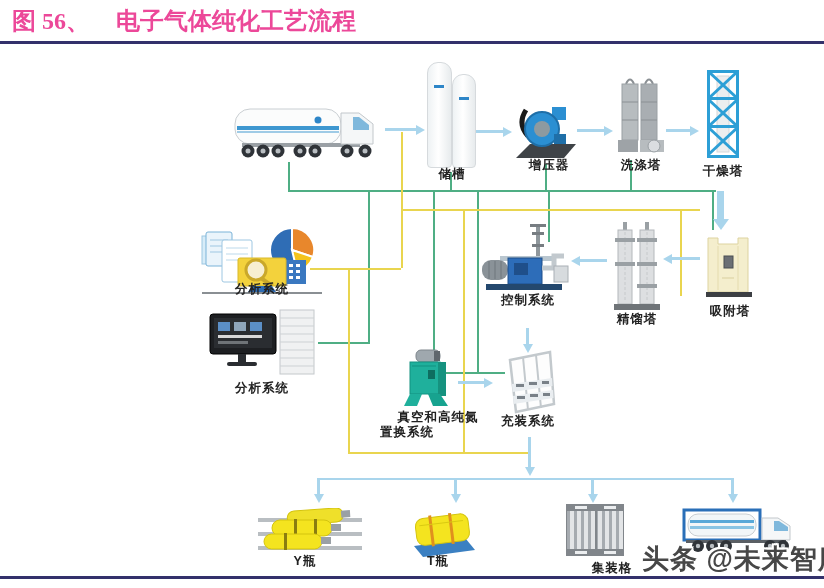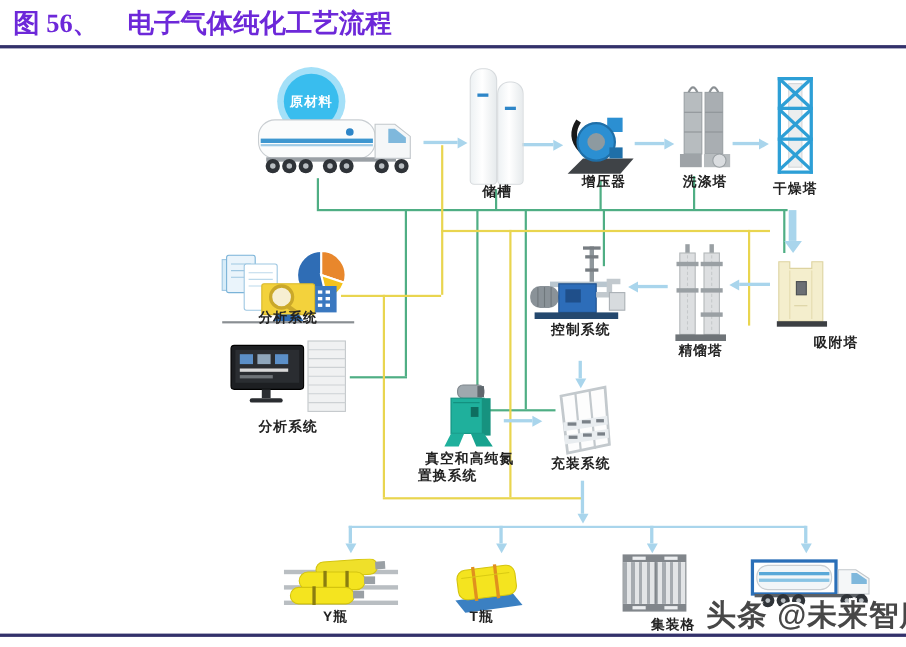--- a/index.html
+++ b/index.html
@@ -1,19 +1,19 @@
 <!DOCTYPE html>
 <html><head>
 <meta charset="utf-8">
 <style>
   html,body{margin:0;padding:0;background:#fff;}
   .canvas{position:relative;width:824px;height:588px;background:#ffffff;overflow:hidden;
           font-family:"Liberation Sans",sans-serif;}
   .caption{position:absolute;left:12px;top:5px;font-family:"Liberation Serif",serif;
-           font-weight:bold;font-size:24px;color:#6d28d9;white-space:nowrap;}
+           font-weight:bold;font-size:24px;color:#ec4899;white-space:nowrap;}
   .caption .ttl{margin-left:26px;}
   .rule{position:absolute;left:0;width:824px;height:3px;background:#33316b;}
   
   .ln{position:absolute;}
   .h{height:2px;}
   .v{width:2px;}
   .green{background:#4fae84;}
   .yellow{background:#e9d54f;}
   .blueline{background:#a9d5ec;}
   
@@ -90,25 +90,20 @@
   <div class="ar ar-l" style="left:580px;top:259px;width:27px"></div>
   <div class="ar ar-d" style="left:526px;top:328px;height:16px"></div>
   <div class="ar ar-r" style="left:458px;top:381px;width:26px"></div>
   <div class="ar ar-d" style="left:528px;top:437px;height:30px"></div>
   <div class="ln h blueline" style="left:317px;top:478px;width:416px"></div>
   <div class="ar ar-d" style="left:317px;top:478px;height:16px"></div>
   <div class="ar ar-d" style="left:454px;top:478px;height:16px"></div>
   <div class="ar ar-d" style="left:591px;top:478px;height:16px"></div>
   <div class="ar ar-d" style="left:731px;top:478px;height:16px"></div>
 
-  <div class="cloud">
-    <div class="inner">
-      <span class="txt">原材料</span>
-    </div>
-  </div>
 
   <svg style="position:absolute;left:234px;top:100px" width="145" height="63" viewBox="0 0 145 63">
     <rect x="1" y="9" width="106" height="35" rx="15" fill="#fbfcfc" stroke="#c9ced2"></rect>
     <rect x="3" y="26" width="102" height="4" fill="#3e97d0"></rect>
     <rect x="3" y="31" width="102" height="2" fill="#9fcbe6"></rect>
     <circle cx="84" cy="20" r="3.5" fill="#2e86c8"></circle>
     <rect x="8" y="43" width="118" height="4" fill="#9aa0a5"></rect>
     <path d="M107 13 h18 l14 11 v20 h-32 z" fill="#f5f7f8" stroke="#c2c7cb"></path>
     <path d="M119 17 h6 l10 8 v5 h-16 z" fill="#7fb8dc"></path>
     <circle cx="14" cy="51" r="6.5" fill="#2f3338"></circle>
@@ -269,33 +264,33 @@
   <div class="lbl" style="left:637px;top:311px">精馏塔</div>
 
   <svg style="position:absolute;left:706px;top:234px" width="46" height="70" viewBox="0 0 46 70">
     <polygon points="2,4 12,4 12,10 32,10 32,4 42,4 42,58 2,58" fill="#f4eecd" stroke="#ddd3a0"></polygon>
     <line x1="12" y1="12" x2="12" y2="56" stroke="#e4dbae"></line>
     <line x1="32" y1="12" x2="32" y2="56" stroke="#e4dbae"></line>
     <rect x="18" y="22" width="9" height="12" fill="#6b6f74" stroke="#4a4e52"></rect>
     <line x1="16" y1="44" x2="28" y2="44" stroke="#d9cf9e"></line>
     <rect x="0" y="58" width="46" height="5" fill="#3c3f43"></rect>
   </svg>
-  <div class="lbl" style="left:760px;top:303px">吸附塔</div>
+  <div class="lbl" style="left:730px;top:303px">吸附塔</div>
 
   <svg style="position:absolute;left:402px;top:348px" width="54" height="62" viewBox="0 0 54 62">
     <rect x="14" y="2" width="24" height="12" rx="5" fill="#9fa8ae" stroke="#7e868c"></rect>
     <rect x="32" y="3" width="6" height="10" fill="#5f676d"></rect>
     <rect x="8" y="14" width="30" height="32" fill="#1fb09c" stroke="#139180"></rect>
     <rect x="36" y="14" width="8" height="34" fill="#16927f"></rect>
     <rect x="26" y="22" width="7" height="9" fill="#0e6e60"></rect>
     <line x1="10" y1="18" x2="34" y2="18" stroke="#139180"></line>
     <polygon points="8,46 20,46 15,58 2,58" fill="#1fb09c"></polygon>
     <polygon points="26,46 38,46 46,58 31,58" fill="#17a38f"></polygon>
   </svg>
-  <div class="lbl" style="left:427px;top:409px">真空和高纯氮</div>
+  <div class="lbl" style="left:438px;top:409px">真空和高纯氮</div>
   <div class="lbl" style="left:407px;top:424px">置换系统</div>
 
   <svg style="position:absolute;left:502px;top:350px" width="56" height="66" viewBox="0 0 56 66">
     <path d="M8 10 L48 2 L52 54 L14 62 Z" fill="#fdfdfd" stroke="#c3c9cd" stroke-width="2.5"></path>
     <line x1="21" y1="7" x2="26" y2="60" stroke="#c3c9cd" stroke-width="2"></line>
     <line x1="34" y1="5" x2="39" y2="58" stroke="#c3c9cd" stroke-width="2"></line>
     <polygon points="10,34 50,28 50.5,36 10.5,42" fill="#e9edf0"></polygon>
     <g fill="#7a8188">
       <rect x="14" y="34" width="8" height="3"></rect>
         <rect x="27" y="32" width="8" height="3"></rect>

